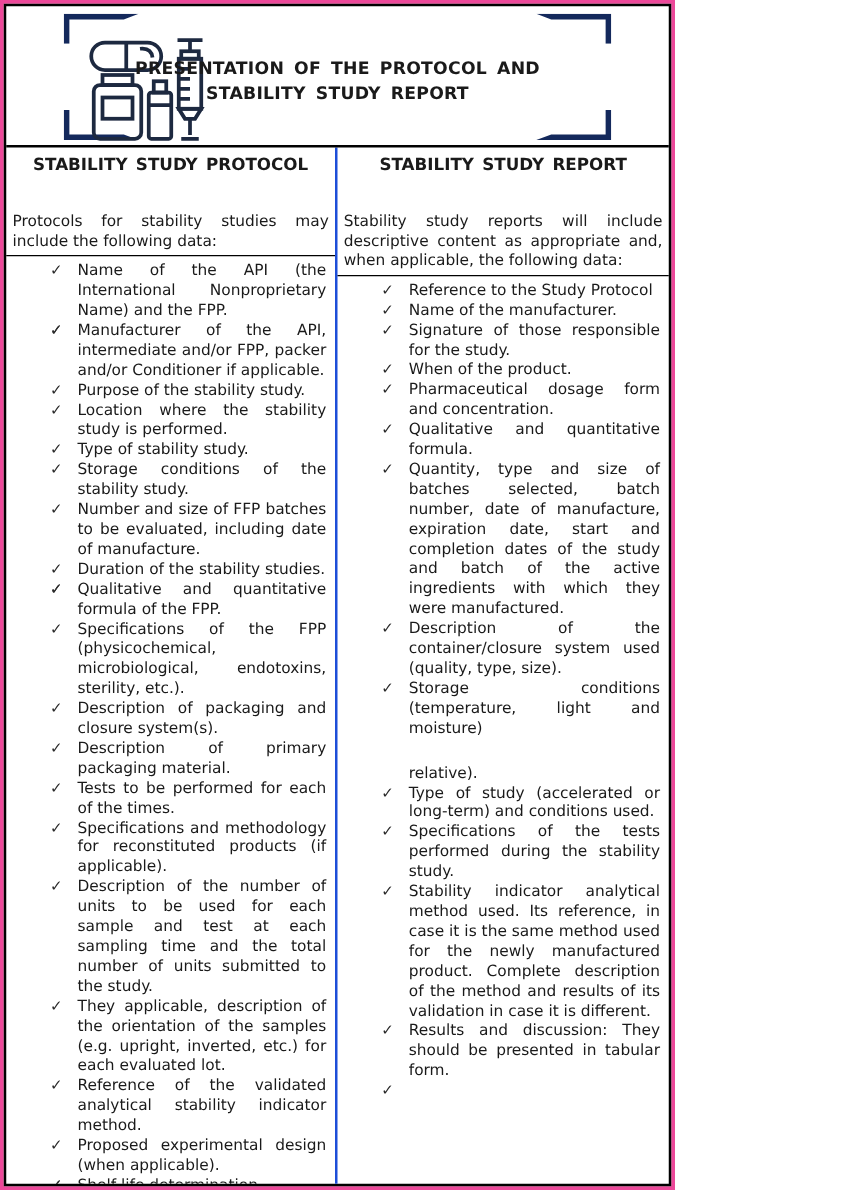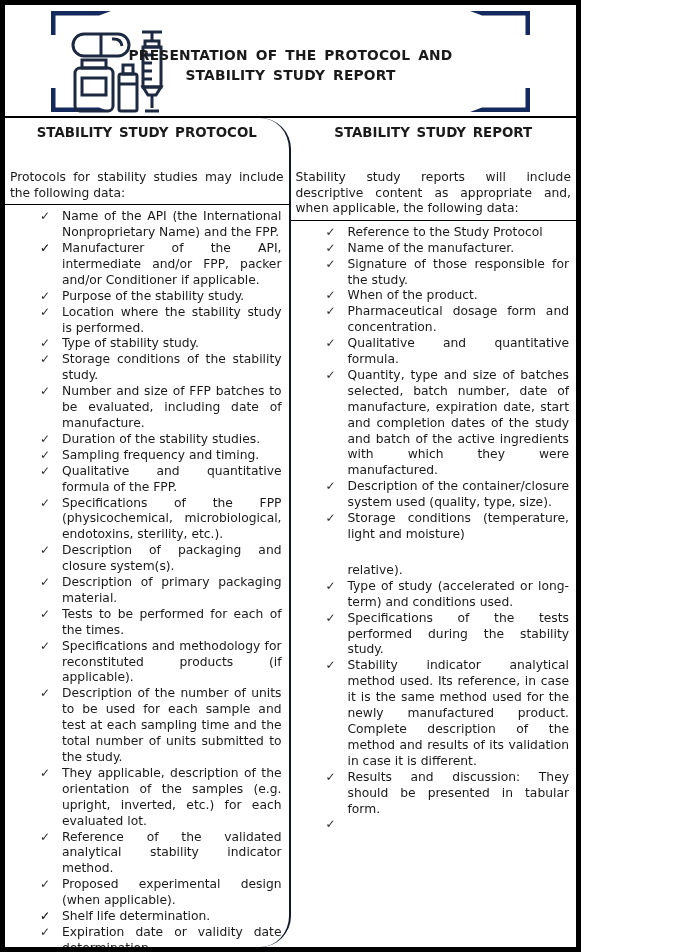--- a/index.html
+++ b/index.html
@@ -1,19 +1,19 @@
 <!DOCTYPE html>
 <html><head>
 <meta charset="utf-8">
 <style>
   html,body { margin:0; padding:0; background:#ffffff; }
   .page {
     position:relative;
-    width:581px; height:952px;
-    background:#000000;
+    width:540px; height:952px;
+    background:#ec4899;
     box-sizing:border-box;
     padding:3px;
     font-family:"DejaVu Sans","Liberation Sans",sans-serif;
     color:#1a1a1a;
   }
   .frame {
     border:2px solid #000000;
     height:100%;
     box-sizing:border-box;
     display:flex; flex-direction:column;
@@ -37,21 +37,21 @@
     text-align:center;
     font-weight:bold;
     font-size:13.8px;
     line-height:20px;
     letter-spacing:0.2px;
     word-spacing:3px;
   }
   
   .columns { flex:1 1 auto; display:flex; min-height:0; }
   .col { width:50%; box-sizing:border-box; display:flex; flex-direction:column; min-height:0; }
-  .col.left { border-right:2px solid #0f172a;border-radius:31px; }
+  .col.left { border-right:2px solid #1d4ed8; }
   .col-header {
     border-bottom:1.5px solid #000000;
     padding:6px 5px 3px 5px;
   }
   .col-title {
     text-align:center;
     font-weight:bold;
     font-size:13.4px;
     line-height:18px;
     word-spacing:2px;
@@ -188,21 +188,20 @@
               <span>Number and size of FFP batches to be evaluated, including date of manufacture.</span>
             </div>
 
             <div class="list-item">
               <span class="check">✓</span>
               <span>Duration of the stability studies.</span>
             </div>
 
             <div class="list-item">
               <span class="check">✓</span>
-              <span>Sampling frequency and timing.</span>
             </div>
 
             <div class="list-item">
               <span class="check">✓</span>
               <span>Qualitative and quantitative formula of the FPP.</span>
             </div>
 
             <div class="list-item">
               <span class="check">✓</span>
               <span>Specifications of the FPP (physicochemical, microbiological, endotoxins, sterility, etc.).</span>

